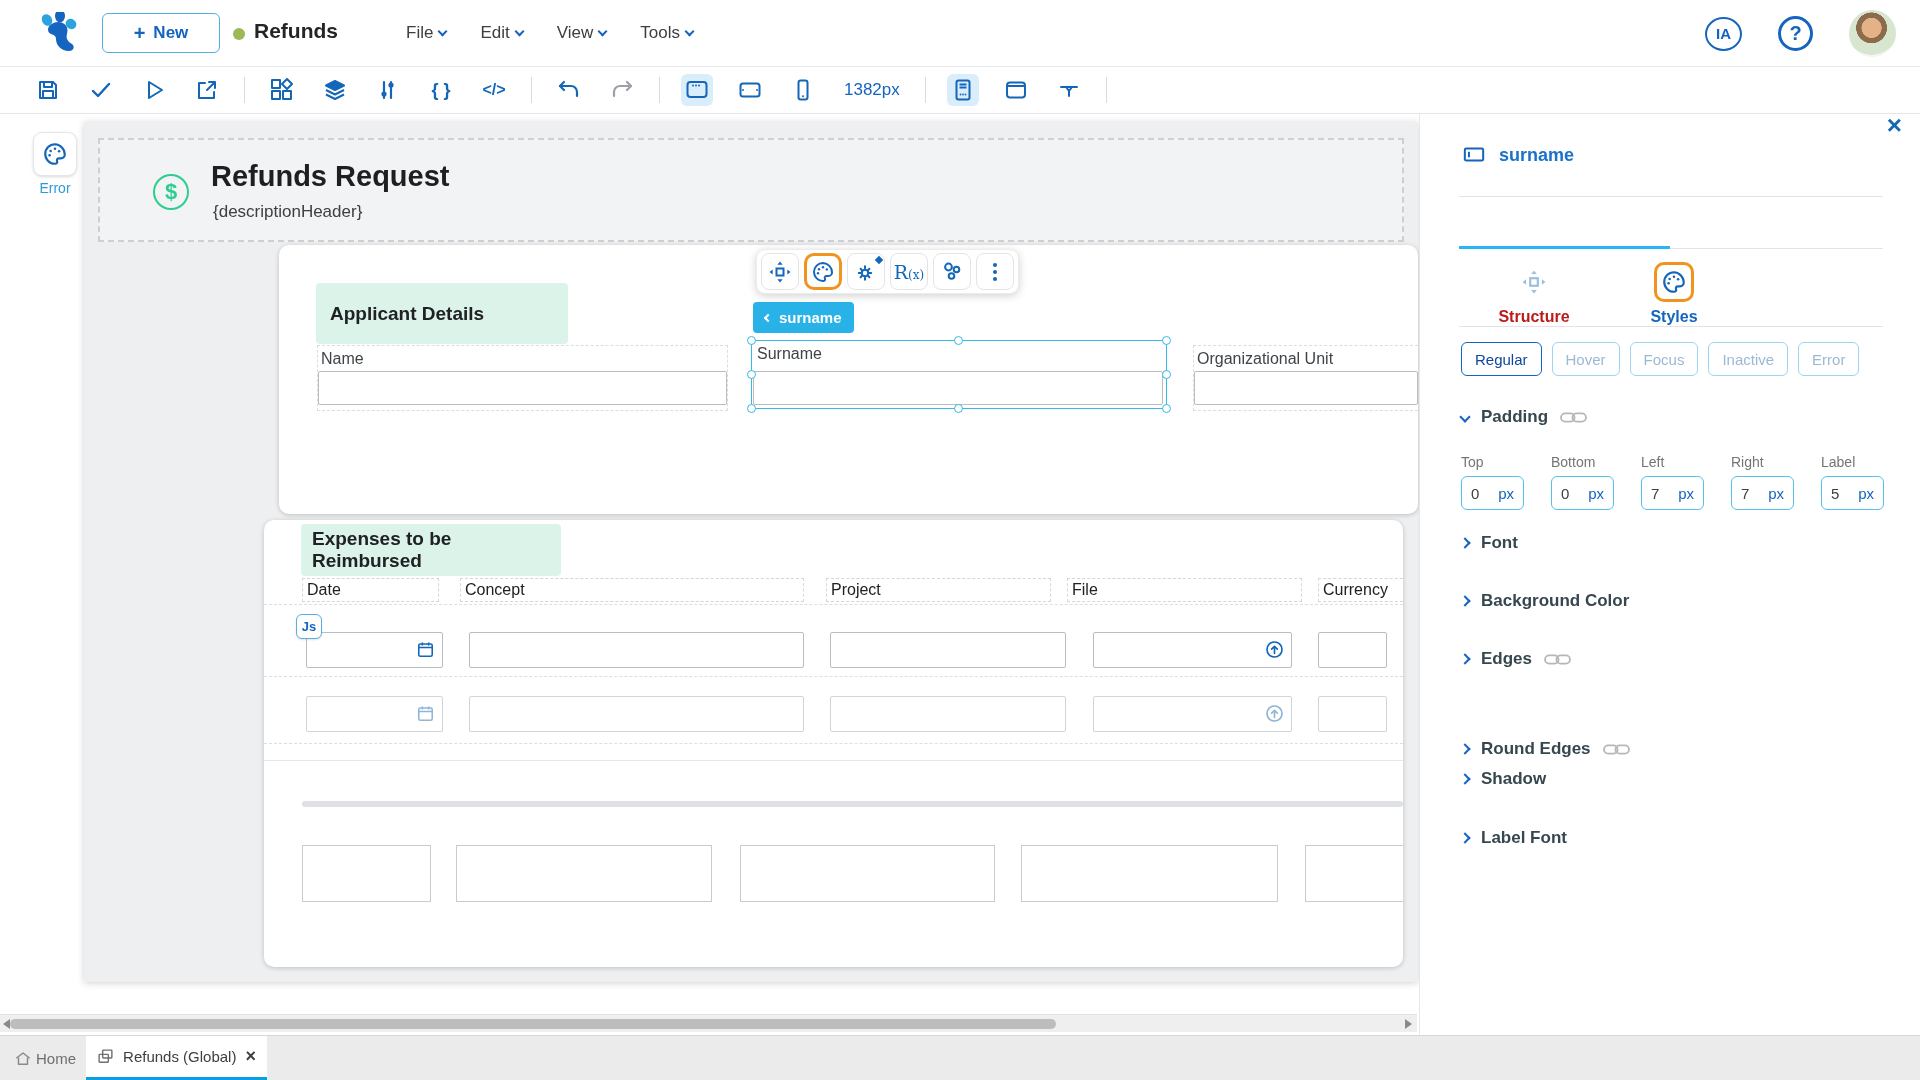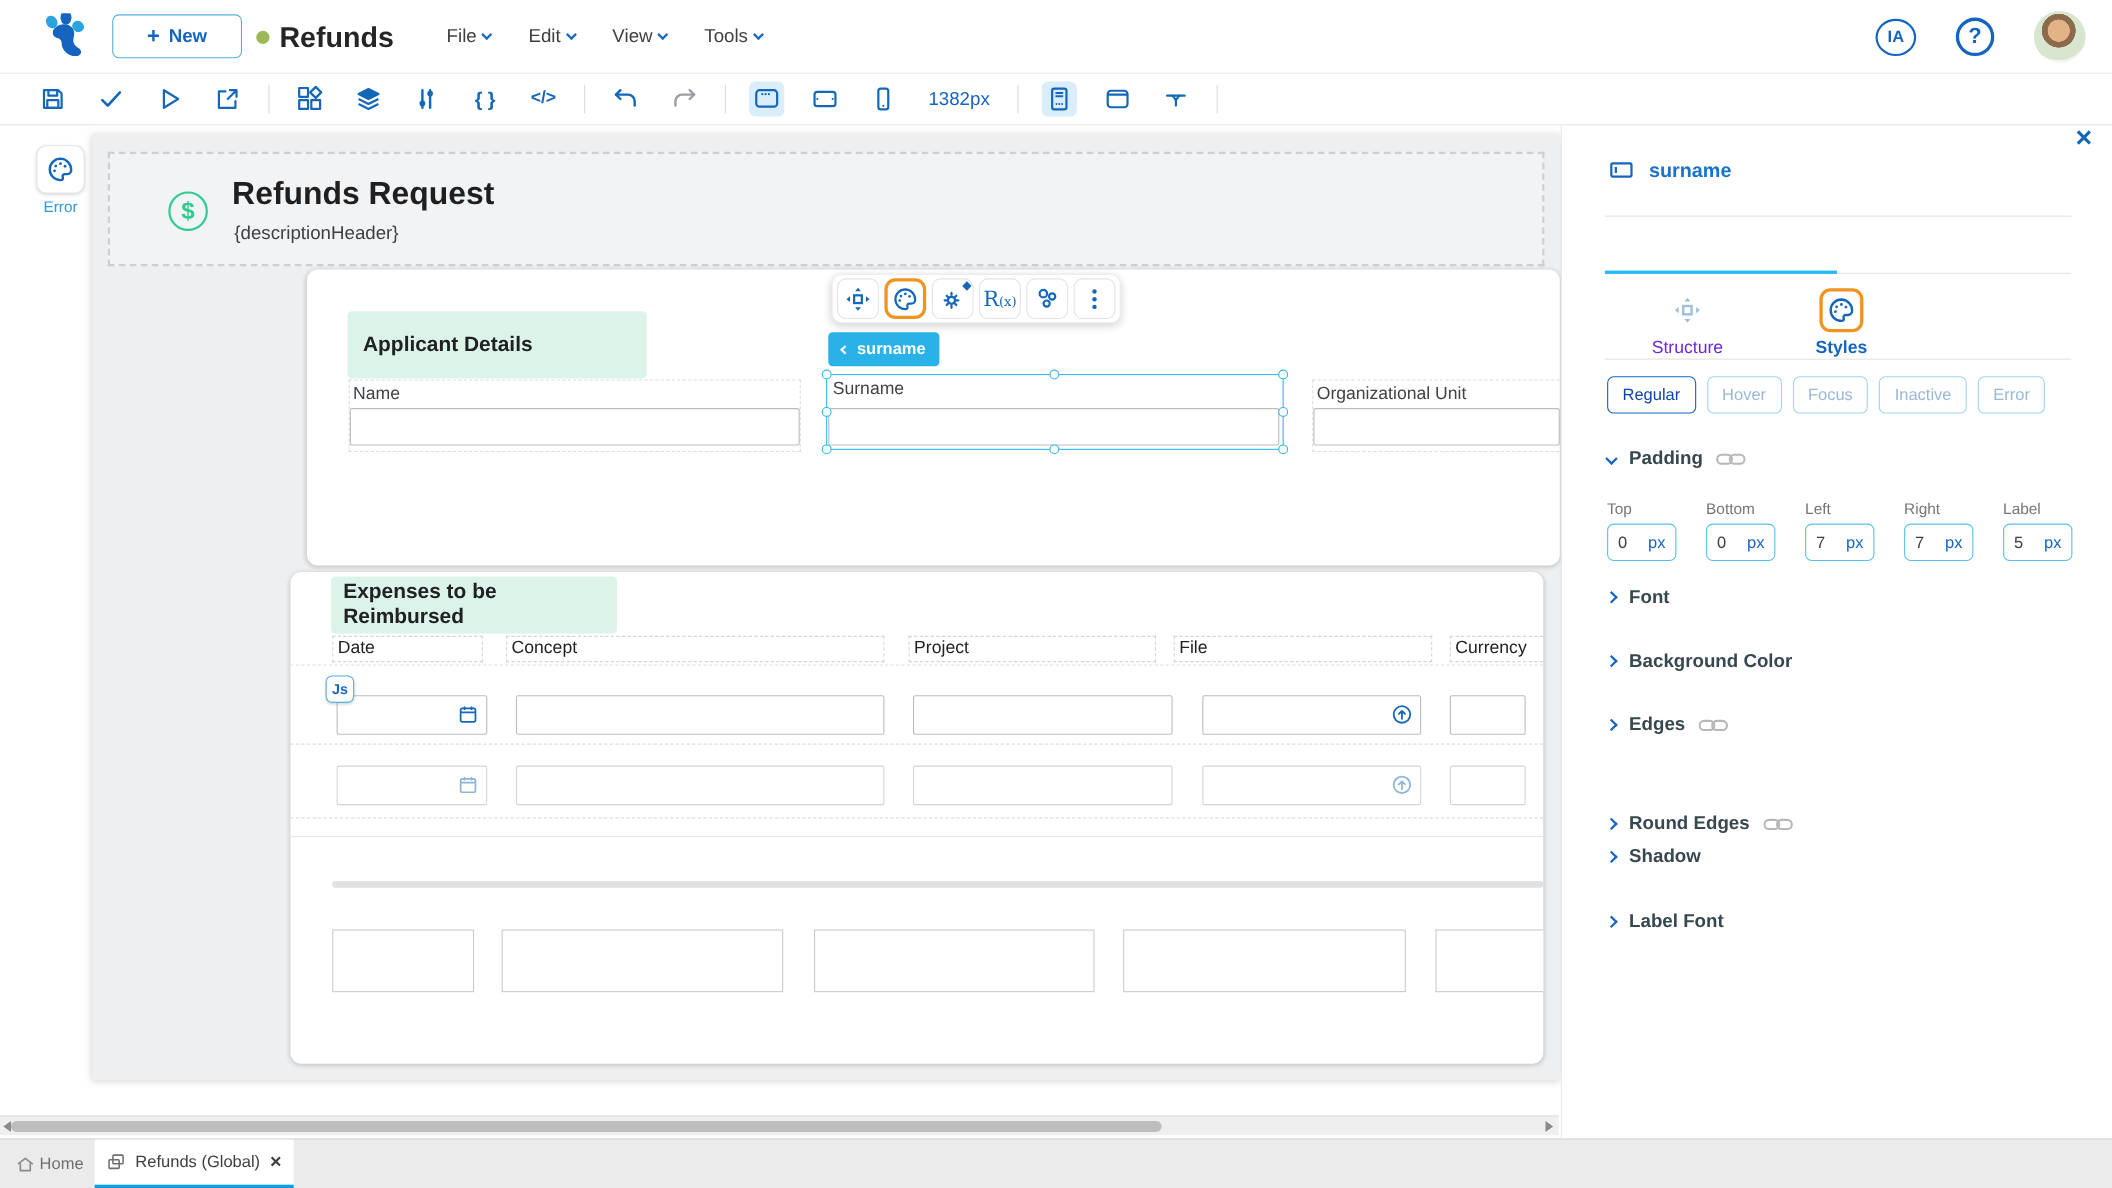--- a/index.html
+++ b/index.html
@@ -5,21 +5,21 @@
 *{box-sizing:border-box;margin:0;padding:0}
 html,body{width:1920px;height:1080px}
 body{font-family:"Liberation Sans",sans-serif;background:#fff;position:relative;overflow:hidden;color:#3c4043}
 svg{display:block}
 
 .topbar{position:absolute;left:0;top:0;width:1920px;height:67px;background:#fff;border-bottom:1px solid #e8eaed;z-index:30}
 .logo{position:absolute;left:38px;top:12px}
 .newbtn{position:absolute;left:102px;top:13px;width:118px;height:40px;border:1.5px solid #54aede;border-radius:6px;background:#fff;display:flex;align-items:center;justify-content:center;gap:8px;color:#1565c0;font-size:17px;font-weight:bold;cursor:pointer}
 .newbtn .plus{font-size:20px;font-weight:bold;color:#1565c0}
 .projdot{position:absolute;left:233px;top:28px;width:12px;height:12px;border-radius:50%;background:#9cb857}
-.projname{position:absolute;left:254px;top:19px;font-size:26px;font-weight:600;color:#252525}
+.projname{position:absolute;left:254px;top:19px;font-size:21px;font-weight:600;color:#252525}
 .menus{position:absolute;left:406px;top:23px;display:flex;gap:34px}
 .menu{display:flex;align-items:center;gap:6px;font-size:17px;color:#3c4043;cursor:pointer}
 .chev{display:inline-block;width:7px;height:7px;border-right:2px solid #1565c0;border-bottom:2px solid #1565c0;transform:rotate(45deg);margin-top:-3px}
 .chev.left{transform:rotate(135deg);margin:0}
 .topright{position:absolute;right:24px;top:0;height:67px;display:flex;align-items:center;gap:36px}
 .iabadge{width:37px;height:34px;border:2.5px solid #1565c0;border-radius:50%;display:flex;align-items:center;justify-content:center;font-size:15px;font-weight:bold;color:#1565c0;cursor:pointer}
 .helpbadge{width:35px;height:35px;border:3.5px solid #1565c0;border-radius:50%;display:flex;align-items:center;justify-content:center;font-size:20px;font-weight:bold;color:#1565c0;cursor:pointer}
 .avatar{width:47px;height:47px;border-radius:50%;cursor:pointer;background:radial-gradient(circle at 48% 38%,#e3b287 0 26%,#8c6a4c 27% 40%,#d9e6cf 41% 70%,#f2f5ec 71% 100%)}
 
 .toolbar{position:absolute;left:0;top:67px;width:1920px;height:47px;background:#fff;border-bottom:1px solid #e3e5e8;display:flex;align-items:center;padding-left:32px;gap:21px;z-index:25}
@@ -74,21 +74,21 @@
 .pclose{position:absolute;right:18px;top:-4px;font-size:26px;font-weight:bold;color:#1467b3;cursor:pointer}
 .ptitlebar{position:absolute;left:41px;top:30px;display:flex;align-items:center;gap:12px;color:#1a73c8;font-size:18px;font-weight:bold}
 .pdiv{position:absolute;left:39px;width:424px;height:1px;background:#e3e3e3}
 .ptabs{position:absolute;left:39px;top:98px;width:424px;display:flex}
 .ptab{flex:1;text-align:center;font-size:16px;font-weight:bold;color:#1565c0;cursor:pointer;padding-bottom:18px}
 .ptab-underline{position:absolute;left:39px;top:132px;width:211px;height:3px;background:#29b6f6}
 .views{position:absolute;left:39px;top:148px;width:424px;display:flex;gap:30px;padding-left:20px}
 .view{width:110px;display:flex;flex-direction:column;align-items:center;gap:6px;cursor:pointer}
 .view .vicon{width:40px;height:40px;display:flex;align-items:center;justify-content:center}
 .view.inactive{color:#9dbfdc}
-.view.inactive .vlabel{color:#6d28d9;font-weight:normal}
+.view.inactive .vlabel{color:#b91c1c;font-weight:bold}
 .view.active .vicon{border:3.5px solid #f0941f;border-radius:10px;color:#1467b8}
 .vlabel{font-size:16px;font-weight:bold;color:#1565c0}
 .states{position:absolute;left:41px;top:228px;display:flex;gap:10px}
 .state{height:34px;border:1.5px solid #9ed4f2;border-radius:6px;background:#fff;color:#9bb9d4;font-size:15px;padding:0 13px;display:flex;align-items:center;cursor:pointer}
 .state.active{border-color:#1565c0;color:#0d47a1;font-weight:normal}
 .secrow{position:absolute;left:41px;display:flex;align-items:center;gap:12px;cursor:pointer}
 .seclabel{font-size:17px;font-weight:bold;color:#37474f}
 .secchev{display:inline-block;width:8px;height:8px;border-right:2.5px solid #1565c0;border-bottom:2.5px solid #1565c0}
 .secchev.down{transform:rotate(45deg)}
 .secchev.right{transform:rotate(-45deg)}
@@ -274,21 +274,21 @@
 
 <div class="sheet">
 
   <div class="pagehead">
     <span class="dollar">$</span>
     <span class="ptitle">Refunds Request</span>
     <span class="psub">{descriptionHeader}</span>
   </div>
 
   <div class="card card1">
-    <div class="hl-green" style="left:37px;top:38px;width:272px;height:61px;padding-left:14px">
+    <div class="hl-green" style="left:37px;top:38px;width:252px;height:61px;padding-left:14px">
       <span class="sectitle">Applicant Details</span>
     </div>
 
     <div class="fieldcell" style="left:38px;top:100px;width:411px;height:66px">
       <span class="flabel">Name</span>
     </div>
     <input class="inp" style="left: 39px; top: 126px; width: 409px; height: 34px;">
 
     <div class="sel" style="left:472px;top:95px;width:416px;height:69px">
       <div class="hd" style="left:-5px;top:-5px"></div>

